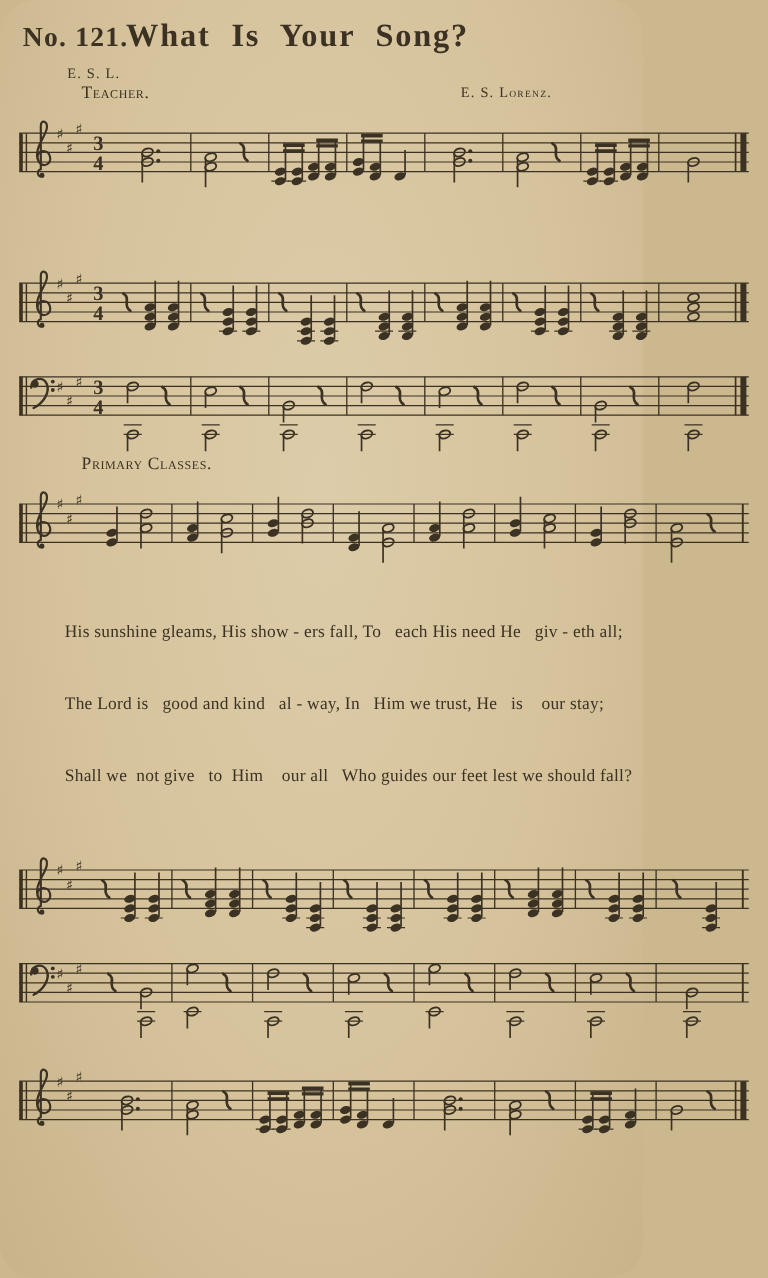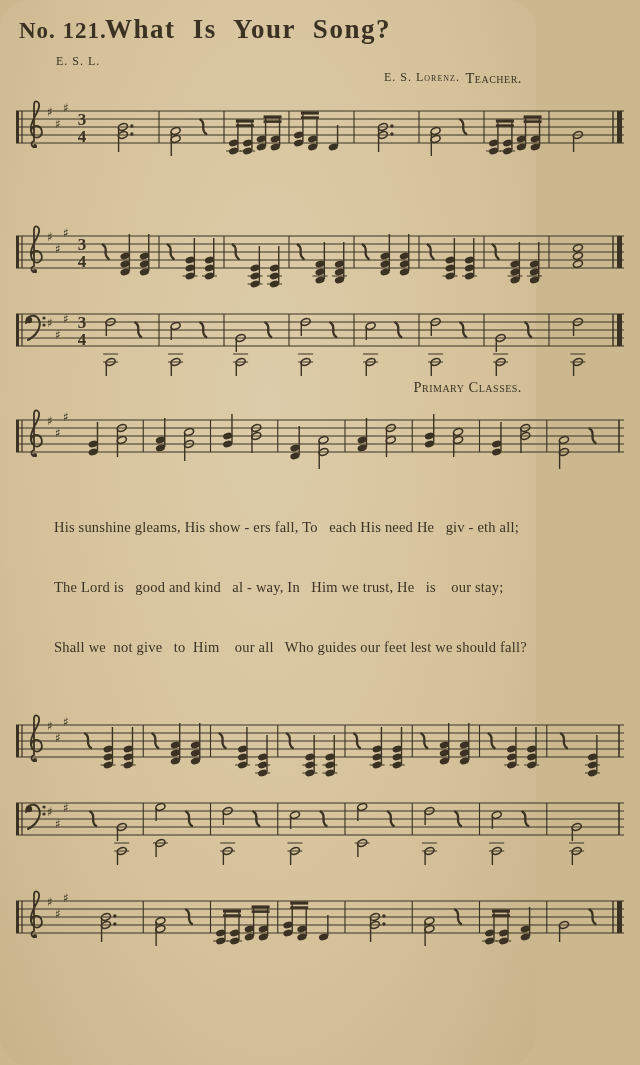--- a/index.html
+++ b/index.html
@@ -11,21 +11,21 @@
     color:#3b3223;
     font-family:"Liberation Serif","DejaVu Serif",serif;
     border-radius:29px;
   }
   .header{position:relative;height:40px;margin-top:6px;}
   .hymn-number{position:absolute;left:5px;top:4px;font-size:23px;font-weight:bold;letter-spacing:1px;}
   .hymn-title{position:absolute;left:0;right:40px;top:0;text-align:center;font-size:27px;font-weight:bold;letter-spacing:1.5px;word-spacing:9px;margin:0;}
   .attrib-row{position:relative;height:17px;font-size:12px;}
   .attrib-left{position:absolute;left:42px;top:0;letter-spacing:1px;}
   .attrib-right{position:absolute;right:62px;top:16px;font-variant:small-caps;letter-spacing:1px;}
-  .part-label{font-variant:small-caps;font-size:14.5px;letter-spacing:0.5px;margin-left:54px;height:16px;line-height:15px;text-align:right;}
+  .part-label{font-variant:small-caps;font-size:14.5px;letter-spacing:0.5px;margin-left:54px;height:16px;line-height:15px;}
   .system{line-height:0;margin:0;}
   .system svg{display:block;}
   .lyrics{margin:3px 0 4px 40px;font-size:14.5px;line-height:20px;white-space:pre;letter-spacing:0.2px;}
   .grand{margin:2px 0;}
 </style>
 </head>
 <body>
 
 <div class="page">
 

